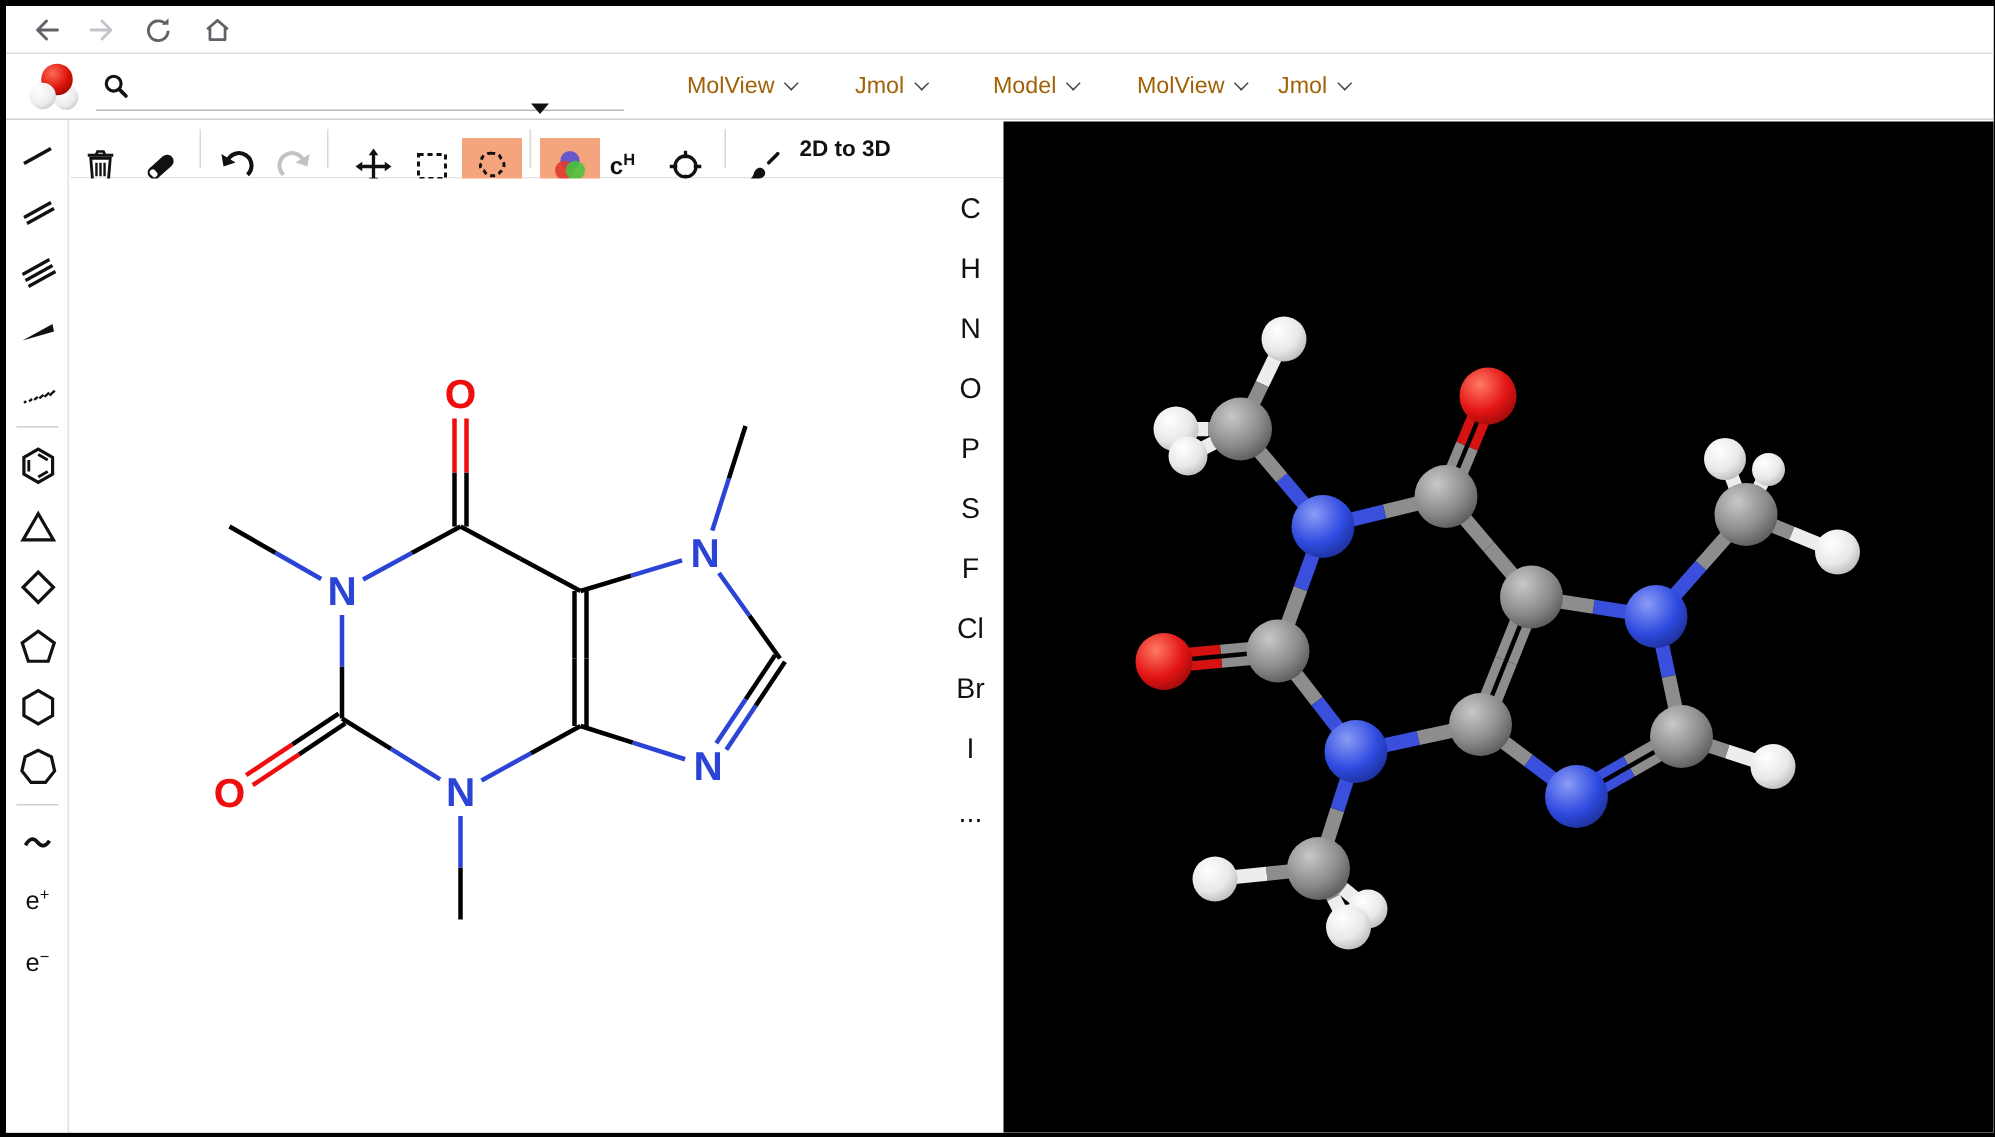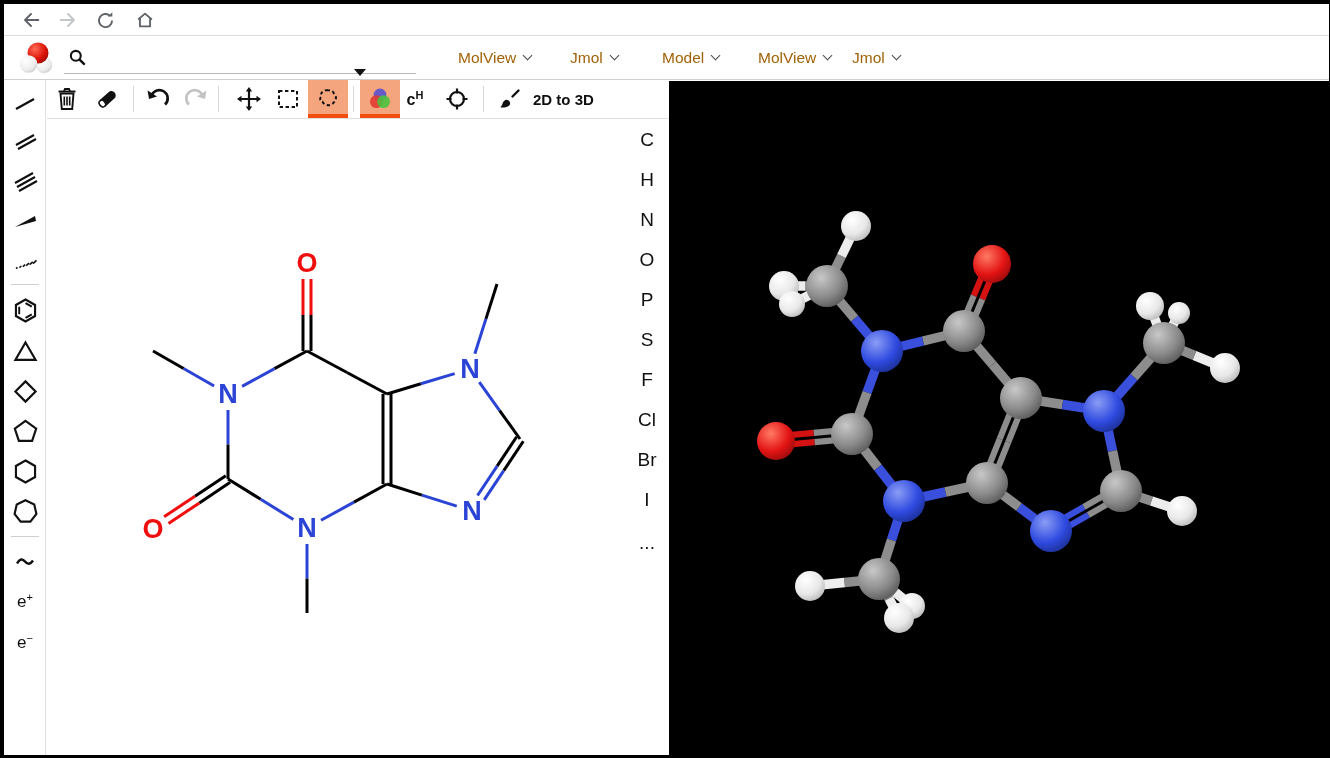--- a/index.html
+++ b/index.html
@@ -39,21 +39,21 @@
   .side-rail { position:absolute; left:0; top:0; width:42px; height:675px; background:#fff;
     border-right:1px solid #e2e2e2; z-index:5; }
   .side-tool { position:absolute; left:1px; width:40px; height:38px; display:flex;
     align-items:center; justify-content:center; cursor:pointer; }
   .side-sep { position:absolute; left:7px; width:28px; height:1px; background:#cfcfcf; }
   .sup-label { font-size:17px; color:#111; }
   .sup-label .sup { font-size:11px; vertical-align:6px; }
 
   .toolbar2 { position:absolute; left:43px; top:0; width:622px; height:39px; background:#fff;
     border-bottom:1px solid #e2e2e2; }
-  .tool { position:absolute; top:0; width:40px; height:38px; display:flex; align-items:center;
+  .tool { position:absolute; top:12px; width:40px; height:38px; display:flex; align-items:center;
     justify-content:center; cursor:pointer; }
   .tool.active { background:#F4A57E; box-shadow:inset 0 -4px 0 #EF4E0E; }
   .tsep { position:absolute; top:6px; width:1px; height:26px; background:#d8d8d8; }
   .to3d { position:absolute; left:486px; top:0; height:38px; display:flex; align-items:center;
     font-size:15px; font-weight:bold; color:#111; cursor:pointer; }
   .ch-label { font-size:16px; font-weight:bold; color:#111; }
   .ch-label .sup { font-size:11px; vertical-align:6px; }
 
   .panel2d { position:absolute; left:43px; top:39px; width:622px; height:636px; background:#fff; }
   .elem-rail { position:absolute; left:622px; top:40px; width:42px; z-index:6; }

